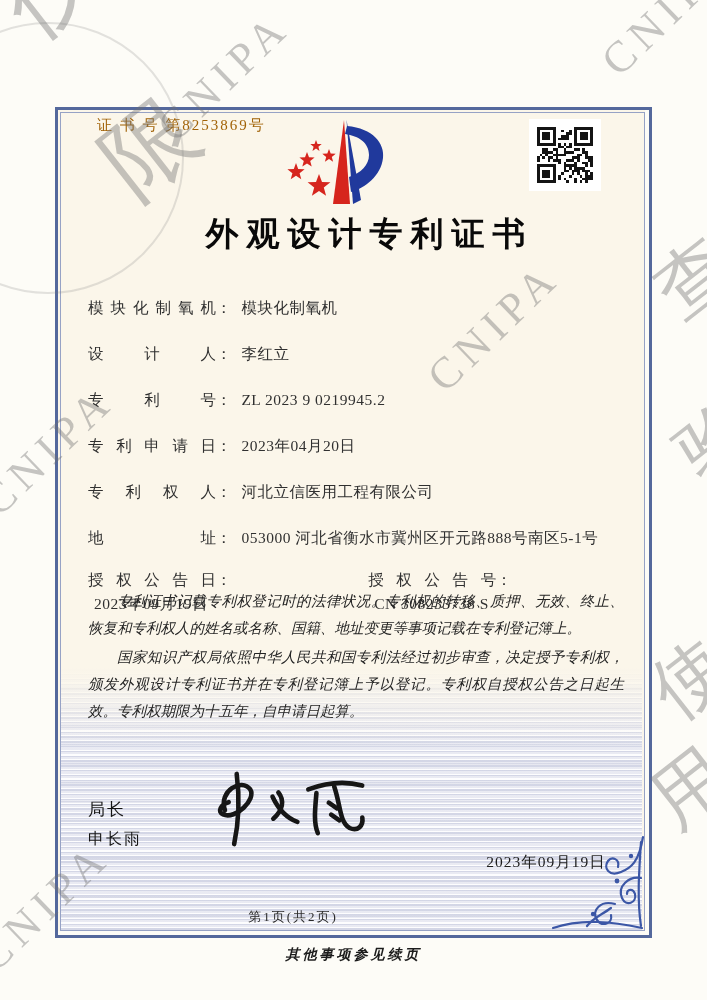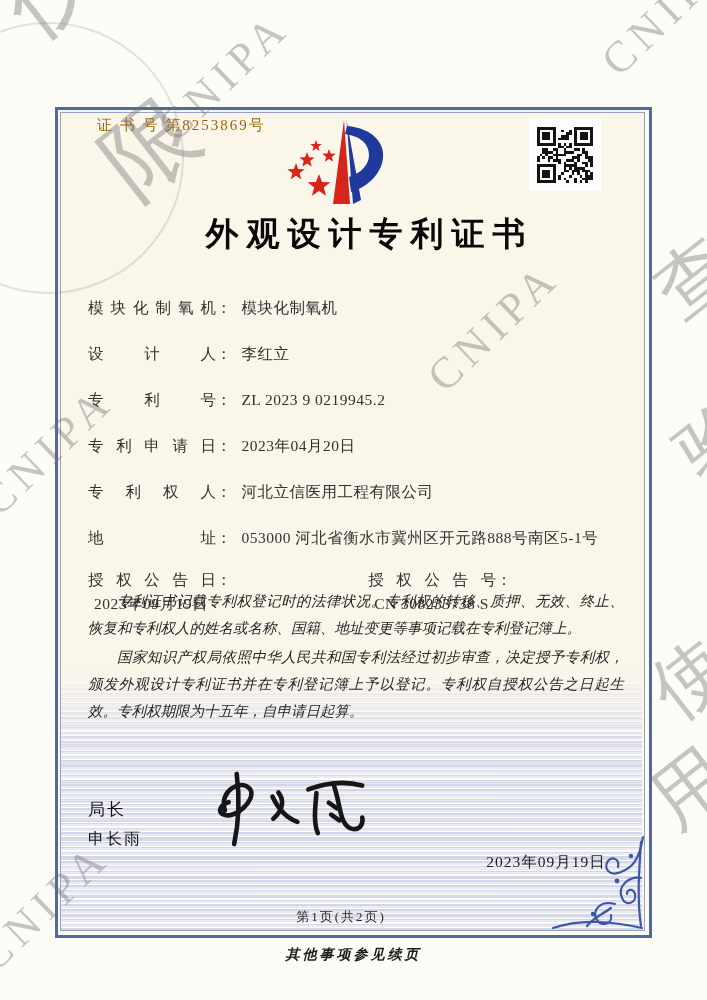--- a/index.html
+++ b/index.html
@@ -64,21 +64,21 @@
 
   
   .director-title{left:88px;top:798px;font-family:"Liberation Sans","DejaVu Sans",sans-serif;
     font-size:17px;color:#141414;z-index:5;letter-spacing:2px;}
   .director-name{left:88px;top:829px;font-family:"Liberation Sans","DejaVu Sans",sans-serif;
     font-size:16px;color:#141414;z-index:5;letter-spacing:2px;}
   .signature{left:205px;top:766px;width:175px;height:88px;z-index:5;transform:rotate(-2deg);}
   .issue-date{left:440px;top:852px;width:212px;text-align:center;font-size:15.5px;color:#1d1d1d;z-index:5;letter-spacing:1px;}
 
   
-  .page-note{left:55px;top:908px;width:476px;text-align:center;font-size:13px;color:#2b2b2b;z-index:5;letter-spacing:2px;padding-left:48px;}
+  .page-note{left:55px;top:908px;width:476px;text-align:center;font-size:13px;color:#2b2b2b;z-index:5;letter-spacing:2px;}
   .footer-note{left:55px;top:946px;width:597px;text-align:center;font-size:14px;color:#1c1c1c;z-index:5;
     font-style:italic;letter-spacing:3px;font-weight:bold;}
 
   
   .flourish{left:547px;top:834px;width:98px;height:97px;z-index:3;}
 
   
   #watermark-layer{left:0;top:0;width:707px;height:1000px;z-index:9;pointer-events:none;}
   .wm{
     position:absolute;color:rgba(112,112,112,.40);

